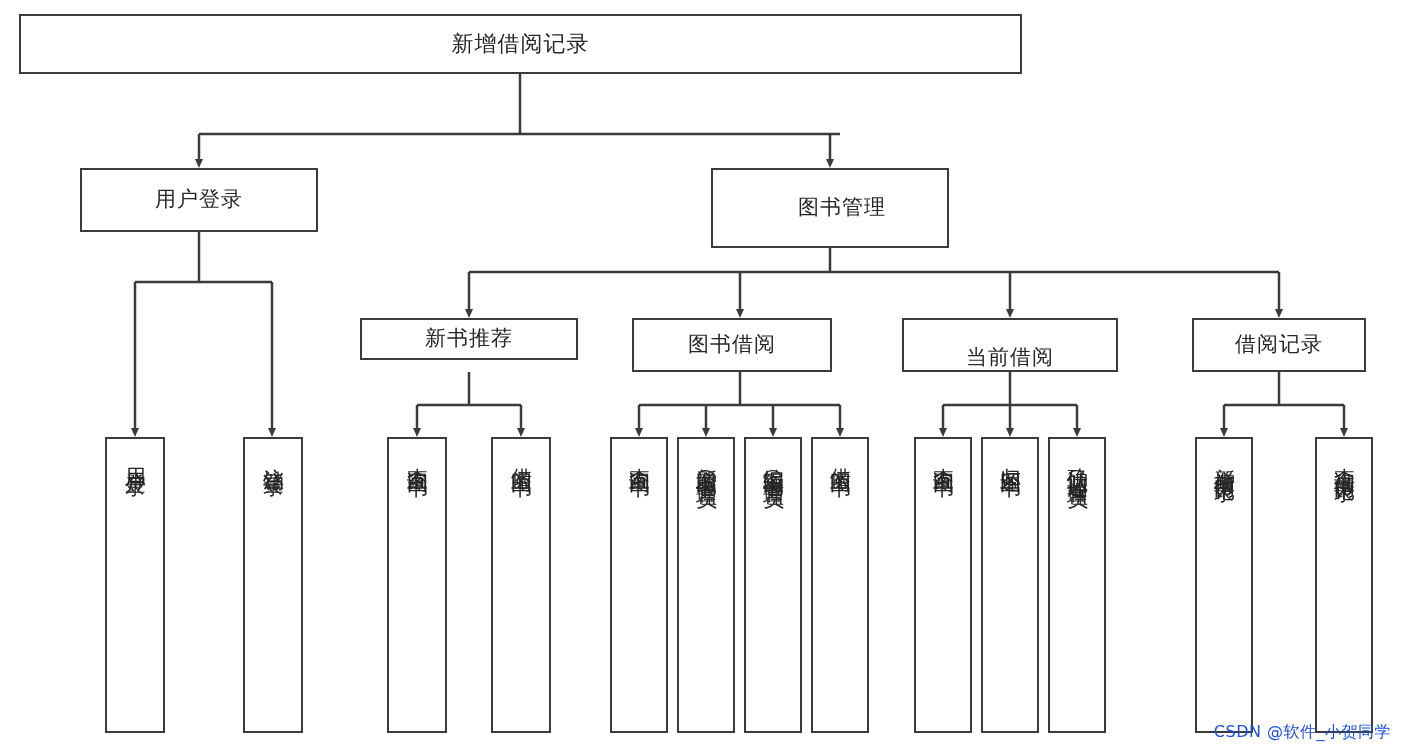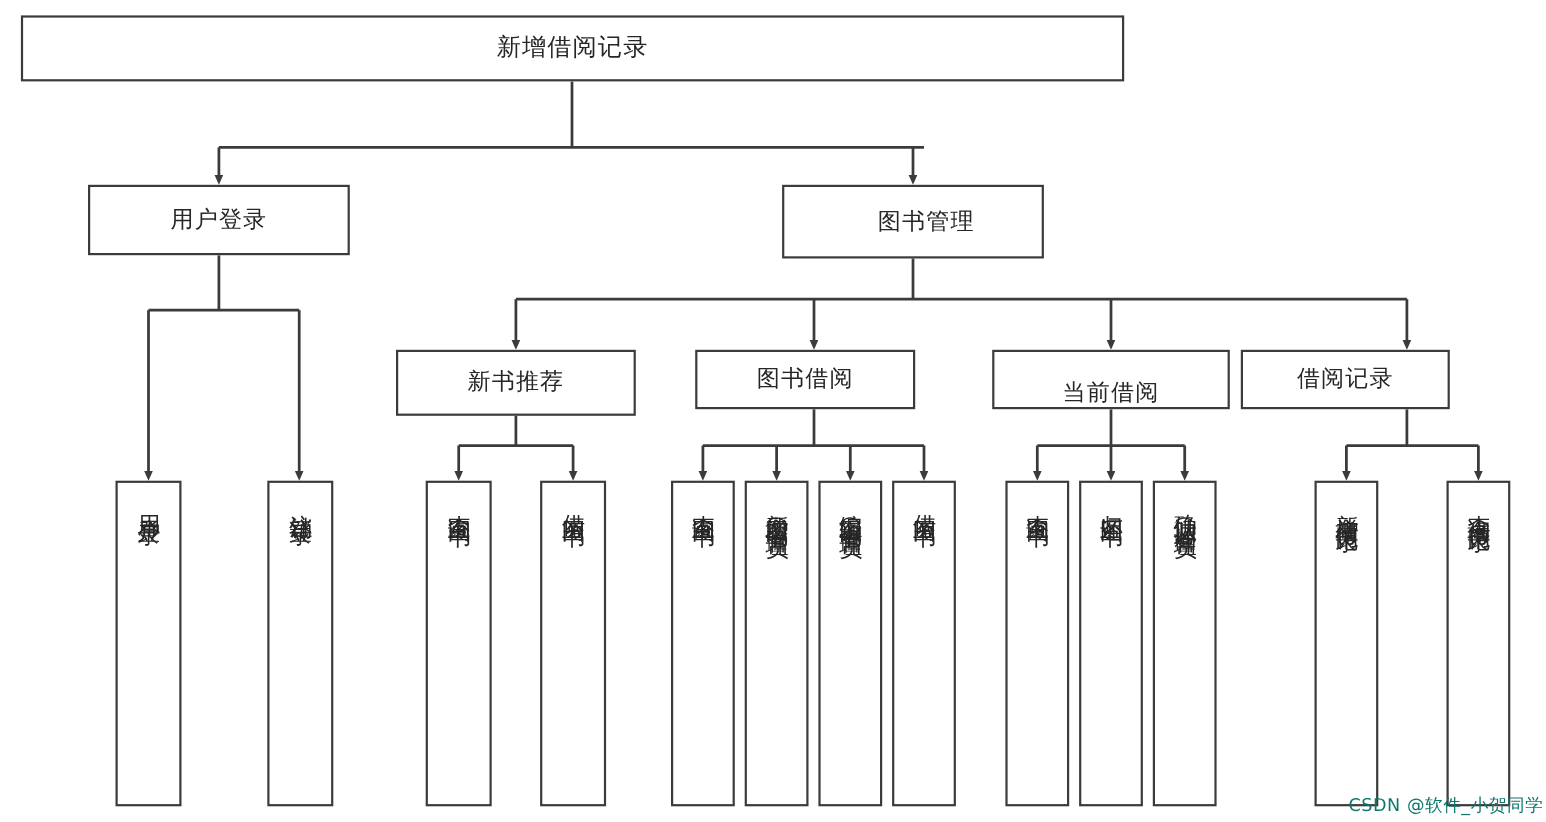--- a/index.html
+++ b/index.html
@@ -56,24 +56,24 @@
     text-orientation: upright;
     font-size: 21px;
     letter-spacing: 3px;
     line-height: 1;
   }
   .node.title .lbl {
     font-size: 22px;
   }
   .watermark {
     position: absolute;
-    right: 2px;
+    right: 14px;
     bottom: 4px;
     font-size: 16px;
-    color: #0f766e;
+    color: #1d4ed8;
     letter-spacing: 0.5px;
     white-space: nowrap;
   }
 </style>
 </head>
 <body>
 
 <div id="canvas">
 
   <svg class="wires" viewBox="0 0 1405 747" xmlns="http://www.w3.org/2000/svg">
@@ -127,34 +127,34 @@
     </g>
   </svg>
 
   <div class="node horiz title" style="left:19px; top:14px; width:1003px; height:60px;">
     <span class="lbl">新增借阅记录</span>
   </div>
 
   <div class="node horiz" style="left:80px; top:168px; width:238px; height:64px;">
     <span class="lbl">用户登录</span>
   </div>
-  <div class="node horiz" style="left:711px; top:168px; width:238px; height:67px;padding-left:24px;">
+  <div class="node horiz" style="left:711px; top:168px; width:238px; height:80px;padding-left:24px;">
     <span class="lbl">图书管理</span>
   </div>
 
-  <div class="node horiz" style="left:360px; top:318px; width:218px; height:60px;">
+  <div class="node horiz" style="left:360px; top:318px; width:218px; height:42px;">
     <span class="lbl">新书推荐</span>
   </div>
   <div class="node horiz" style="left:632px; top:318px; width:200px; height:54px;">
     <span class="lbl">图书借阅</span>
   </div>
   <div class="node horiz" style="left:902px; top:318px; width:216px; height:54px;align-items:flex-end;">
     <span class="lbl">当前借阅</span>
   </div>
-  <div class="node horiz" style="left:1128px; top:318px; width:190px; height:54px;">
+  <div class="node horiz" style="left:1192px; top:318px; width:174px; height:54px;">
     <span class="lbl">借阅记录</span>
   </div>
 
   <div class="node vert" style="left:105px; top:437px; width:60px; height:296px;">
     <span class="lbl">用户登录</span>
   </div>
   <div class="node vert" style="left:243px; top:437px; width:60px; height:296px;">
     <span class="lbl">注销登录</span>
   </div>
 

